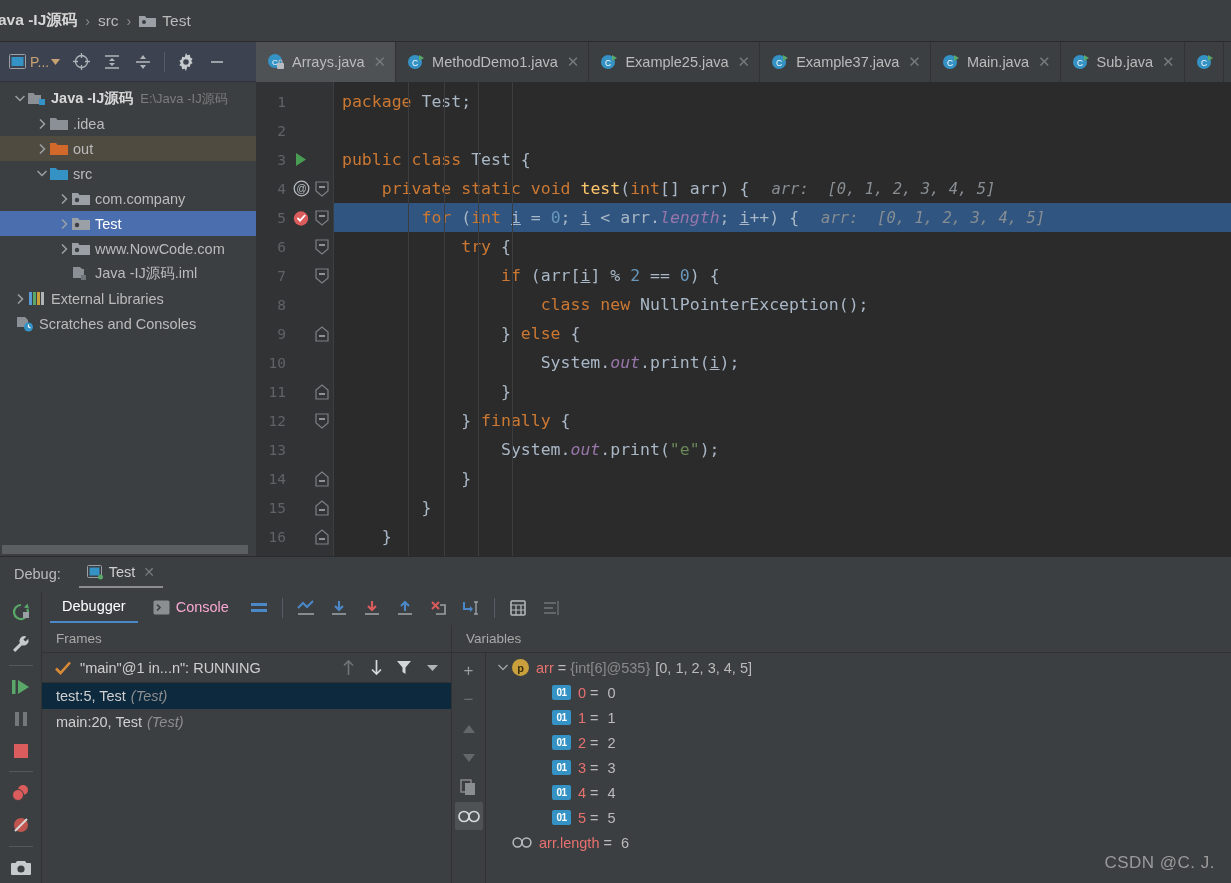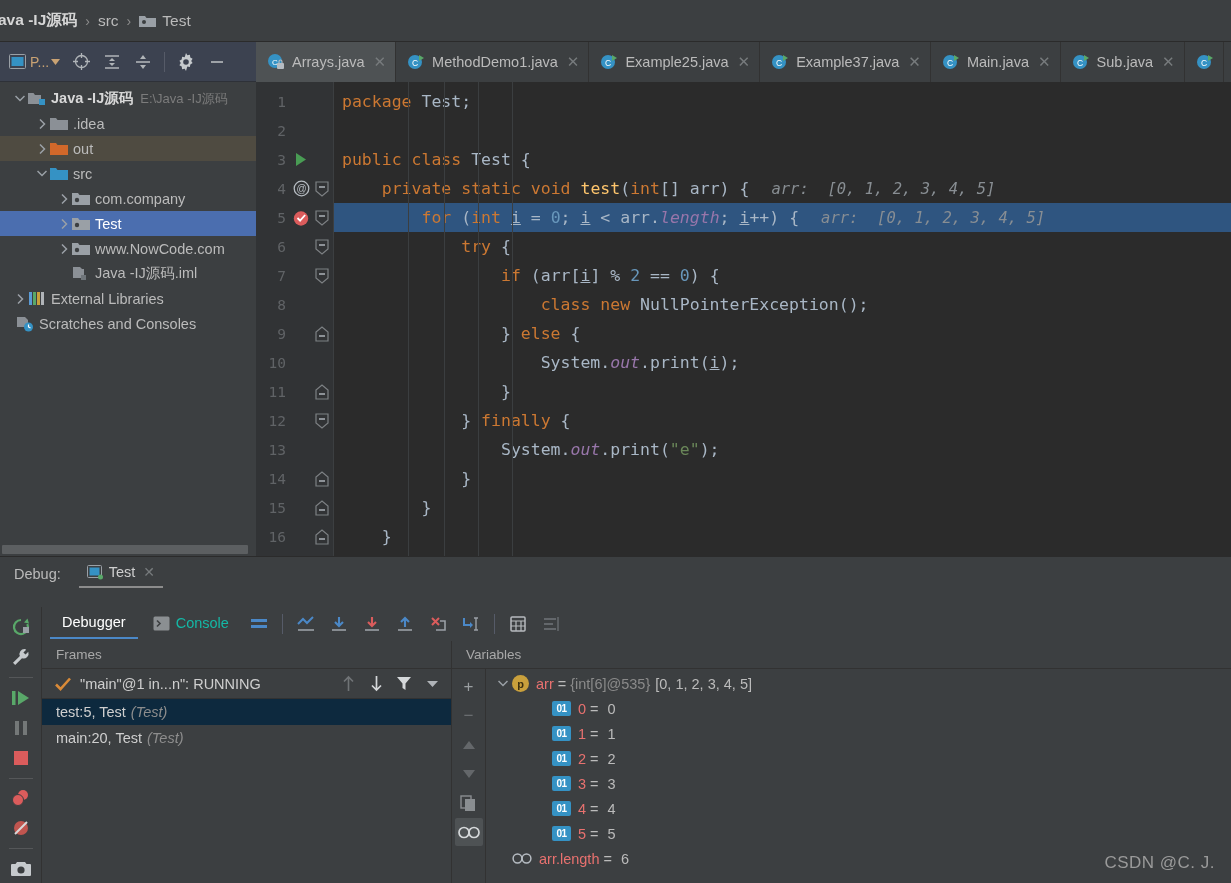--- a/index.html
+++ b/index.html
@@ -91,30 +91,30 @@
   
   .debug-panel { flex: 1; display: flex; flex-direction: column; background: #3c3f41; border-top: 1px solid #2b2b2b; min-height: 0; }
   .debug-head { height: 34px; display: flex; align-items: center; padding-left: 14px; gap: 18px; flex: none; }
   .dh-label { font-size: 14.5px; color: #bbbbbb; }
   .dh-tab {
     display: flex; align-items: center; gap: 6px; font-size: 14.5px; color: #cfcfcf;
     padding: 4px 8px 6px 8px; border-bottom: 2px solid #8c8c8c; cursor: pointer;
   }
   .dh-close { color: #777b7d; font-size: 14px; margin-left: 2px; }
 
-  .debug-body { flex: 1; display: flex; min-height: 0; margin-top: 16px; }
+  .debug-body { flex: 1; display: flex; min-height: 0; }
   .debug-sidebar { width: 42px; background: #3c3f41; flex: none;
                    display: flex; flex-direction: column; align-items: center; padding-top: 6px; gap: 2px;
                    border-right: 1px solid #323232; }
   .ds-btn { width: 34px; height: 34px; display: flex; align-items: center; justify-content: center; cursor: pointer; border-radius: 3px; }
   .ds-sep { width: 24px; height: 1px; background: #555759; margin: 4px 0; }
 
   .debug-main { flex: 1; display: flex; flex-direction: column; min-width: 0; }
   .debug-toolbar { height: 34px; display: flex; align-items: center; gap: 3px; padding-left: 8px; flex: none; }
-  .dt-tab { font-size: 14.5px; color: #14b8a6; padding: 5px 12px 7px 12px; cursor: pointer; display: flex; align-items: center; gap: 6px; }
+  .dt-tab { font-size: 14.5px; color: #f9a8d4; padding: 5px 12px 7px 12px; cursor: pointer; display: flex; align-items: center; gap: 6px; }
   .dt-tab.active { border-bottom: 2px solid #4b88c7; color: #ffffff; }
   .dt-btn { width: 30px; height: 28px; display: flex; align-items: center; justify-content: center; cursor: pointer; border-radius: 2px; }
   .dt-btn.disabled { opacity: 0.42; }
   .dt-sep { width: 1px; height: 20px; background: #565b68; margin: 0 5px; }
 
   .panes { flex: 1; display: flex; min-height: 0; }
   .pane-frames { width: 410px; flex: none; display: flex; flex-direction: column; border-right: 1px solid #323232; }
   .pane-vars { flex: 1; display: flex; flex-direction: column; min-width: 0; }
   .pane-title { height: 28px; display: flex; align-items: center; padding-left: 14px;
                 font-size: 13.5px; color: #a9a9a9; border-bottom: 1px solid #323232; flex: none; }

